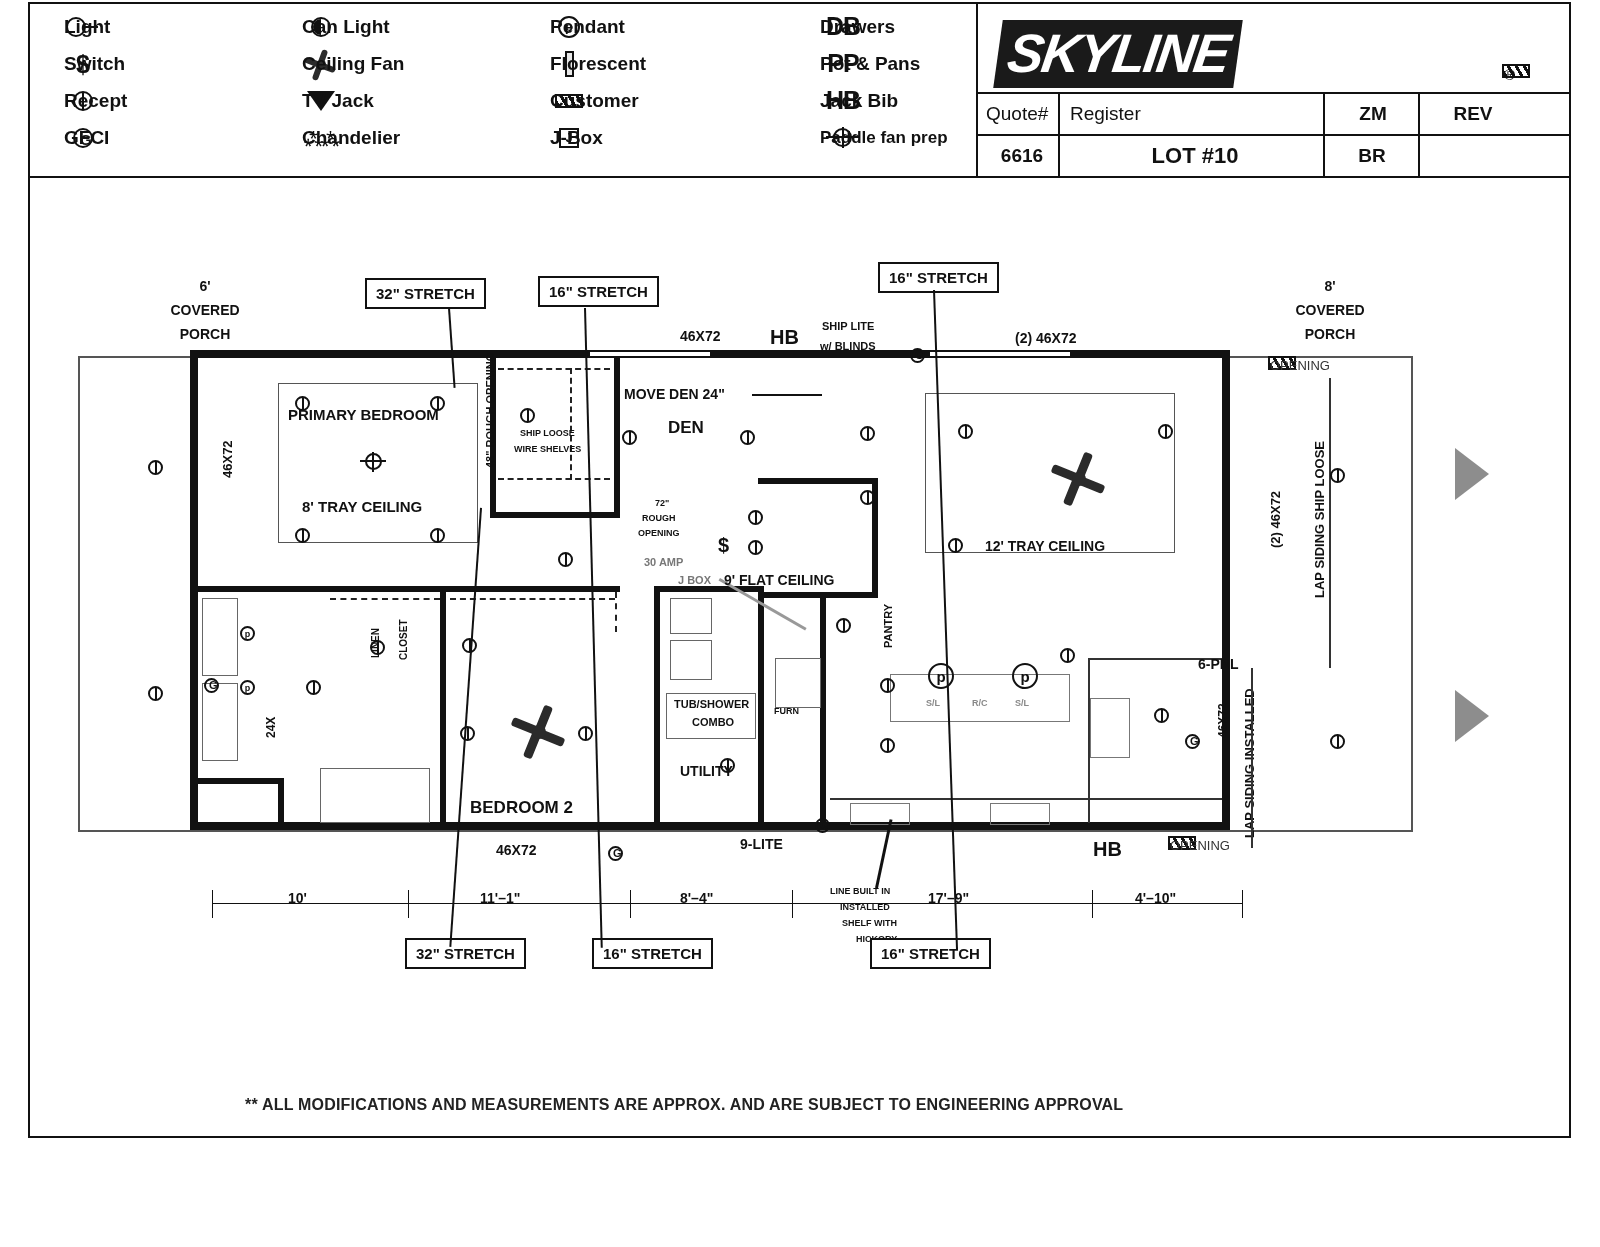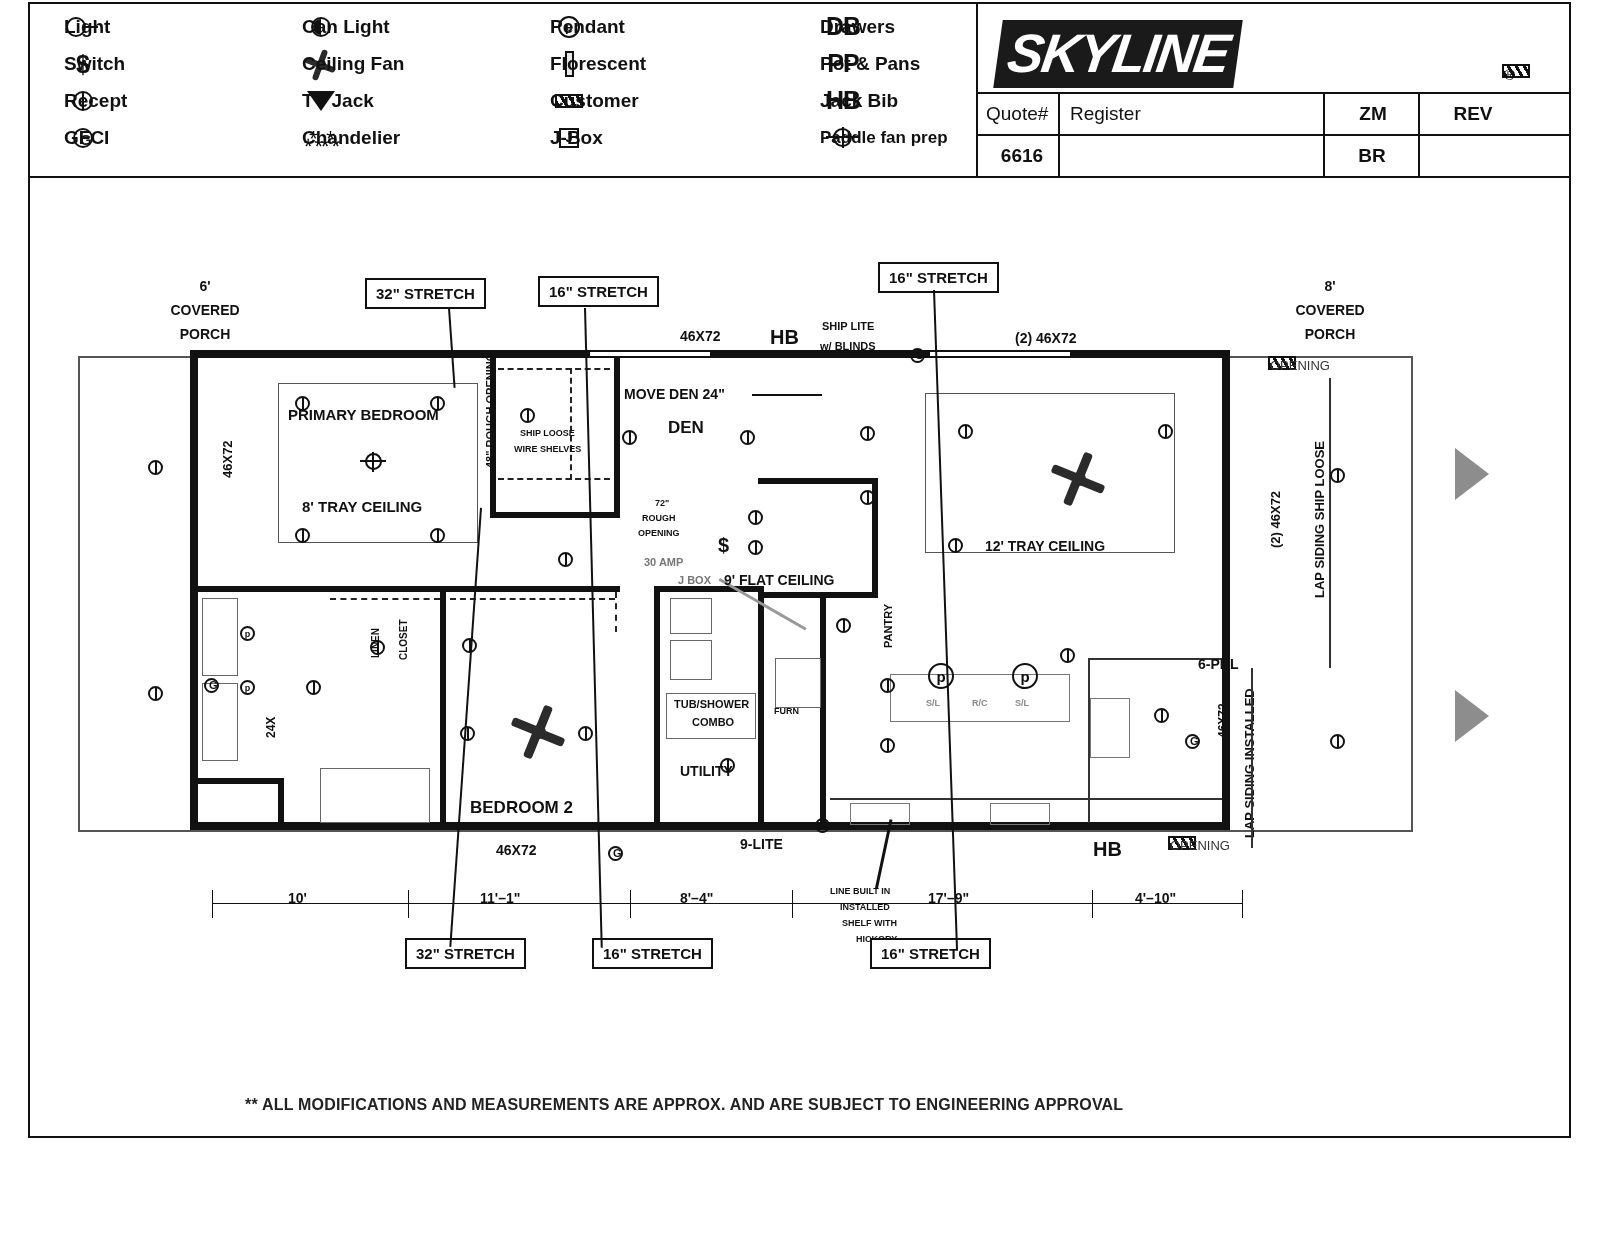--- a/index.html
+++ b/index.html
@@ -230,20 +230,23 @@
         </div>
       <div class="tb-cell" style="left:360px;top:90px;width:70px;height:40px;justify-content:center;">
           <span style="font-weight:bold">ZM</span>
         </div>
       <div class="tb-cell" style="left:455px;top:90px;width:80px;height:40px;justify-content:center;">
           <span style="font-weight:bold">REV</span>
         </div>
 
       <div class="tb-cell" style="left:8px;top:132px;width:72px;height:40px;justify-content:center;">
           <span style="font-weight:bold">6616</span>
+        </div>
+      <div class="tb-cell" style="left:92px;top:132px;width:250px;height:40px;justify-content:center;">
+          <span style="font-weight:bold;font-size:22px">LOT #10</span>
         </div>
       <div class="tb-cell" style="left:350px;top:132px;width:88px;height:40px;justify-content:center;">
           <span style="font-weight:bold">BR</span>
         </div>
       <div class="tb-cell" style="left:445px;top:132px;width:90px;height:40px;justify-content:center;">
           <span></span>
         </div>
     </div>
   </div>
 

